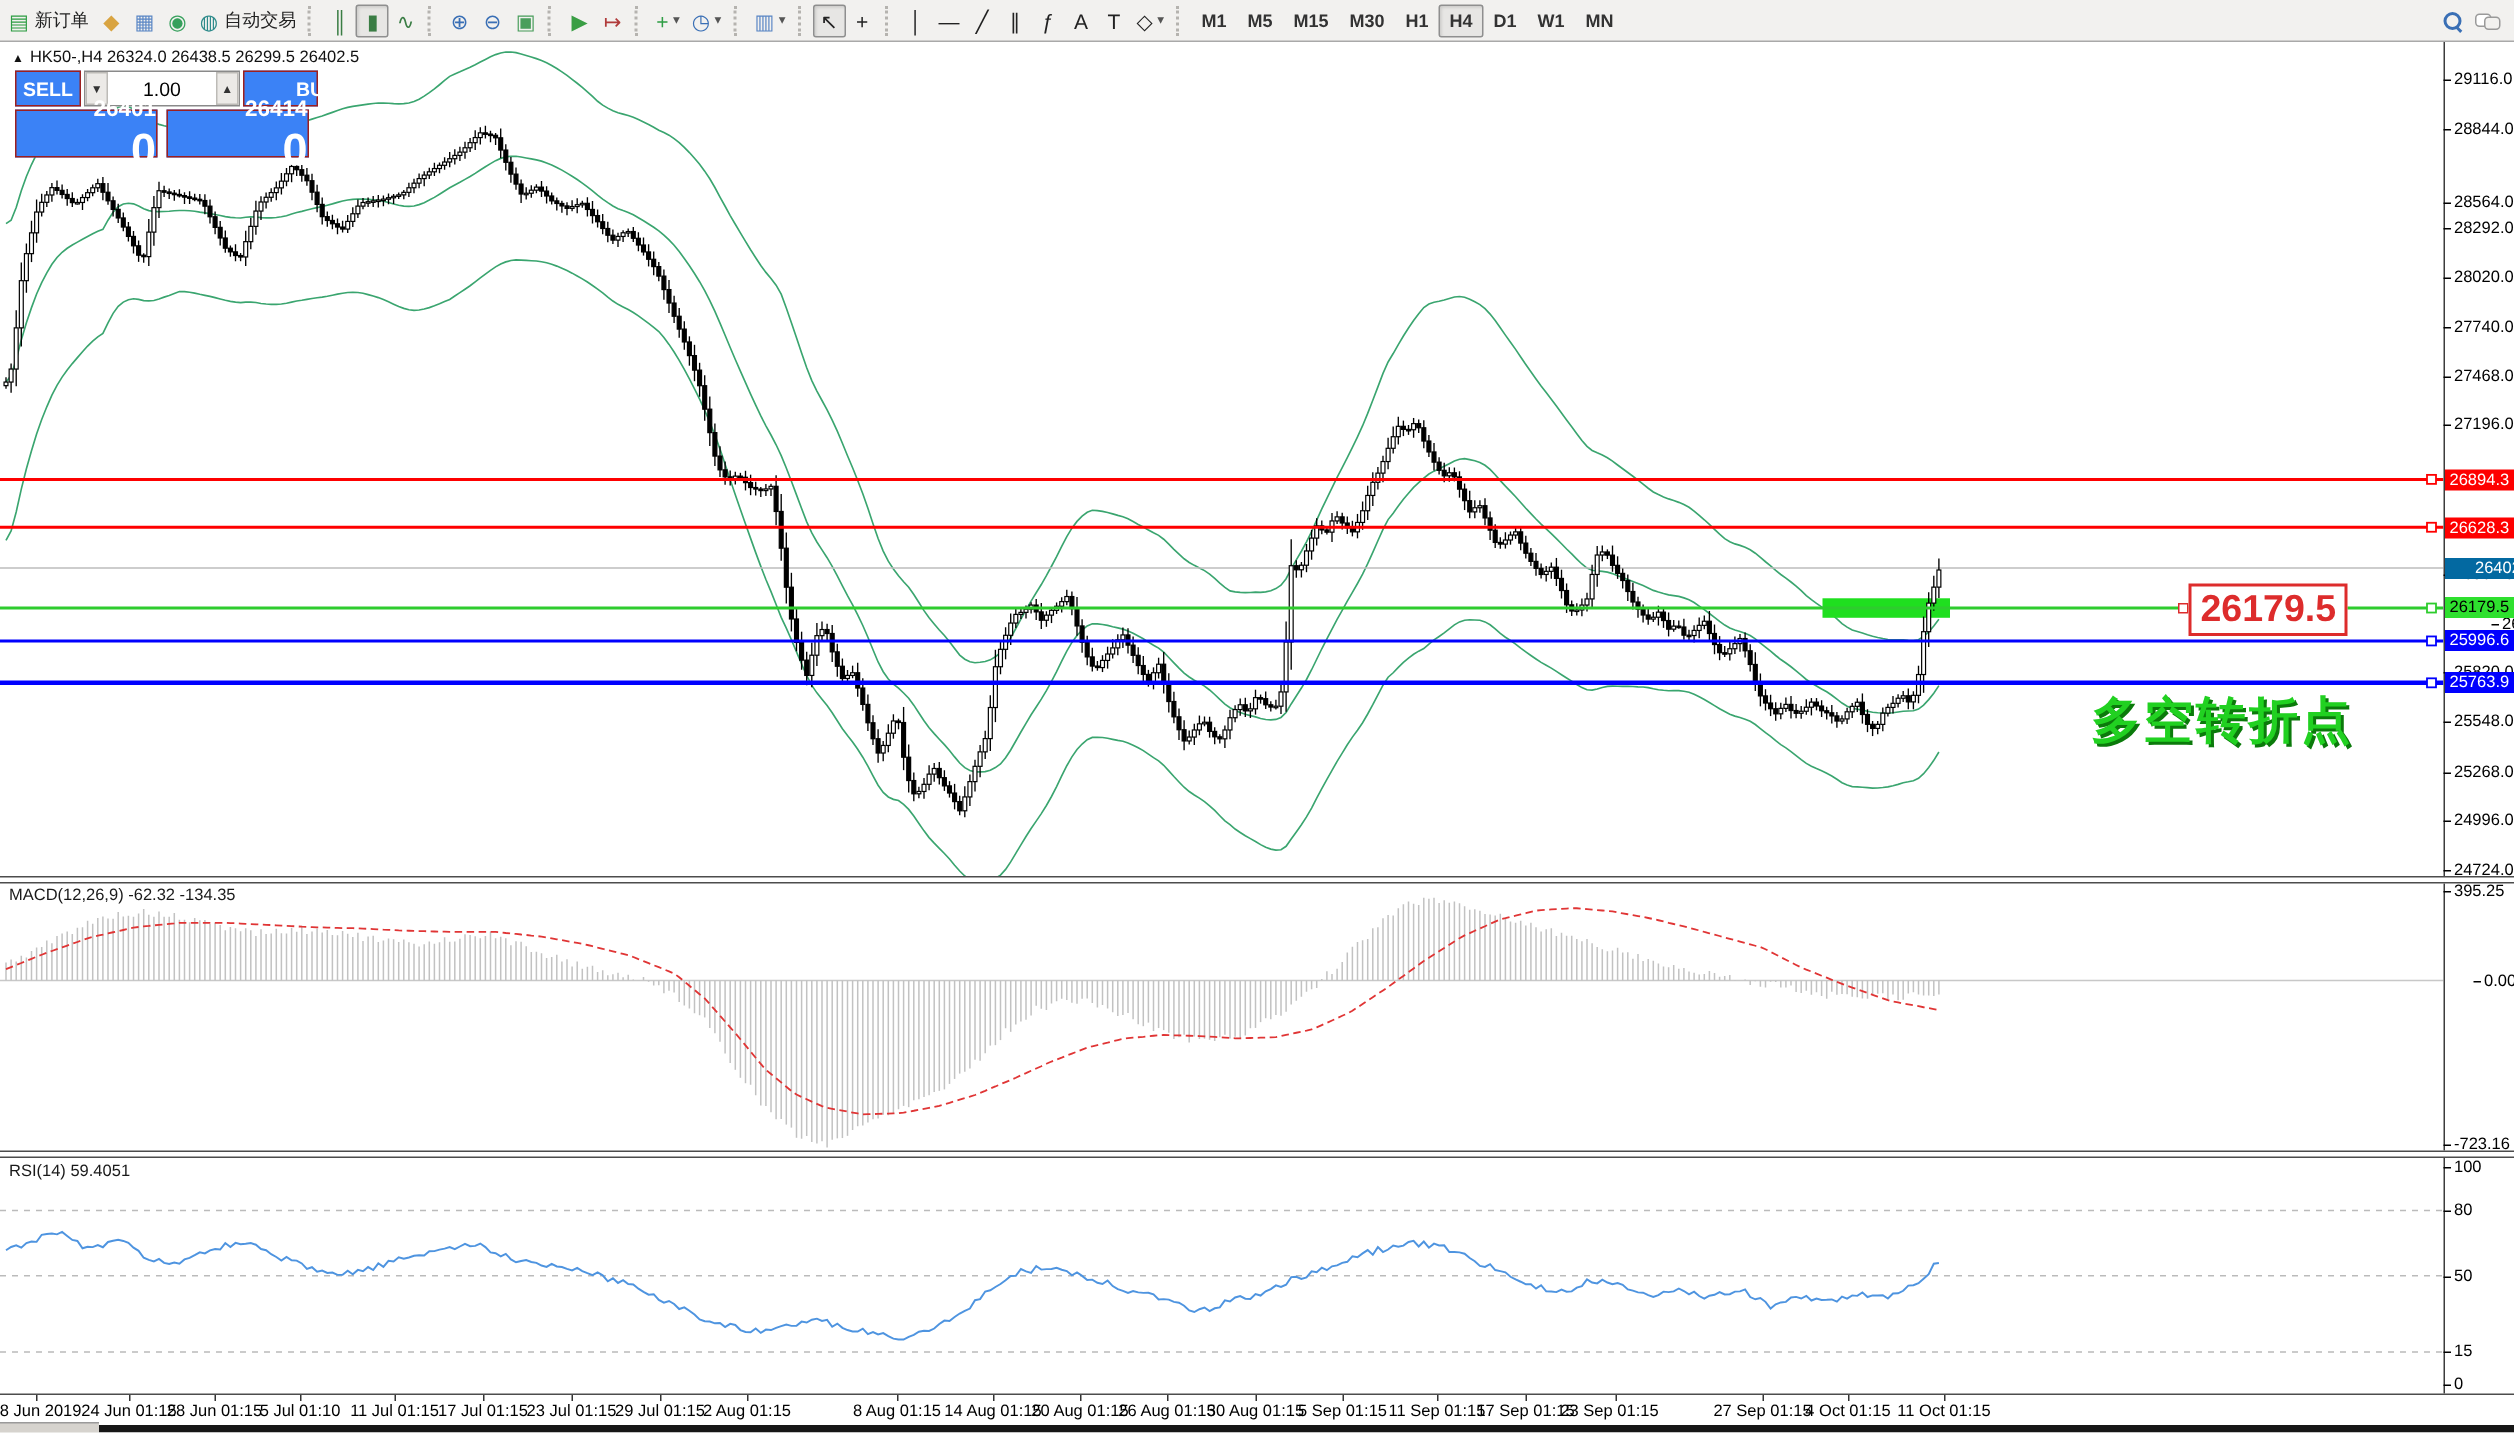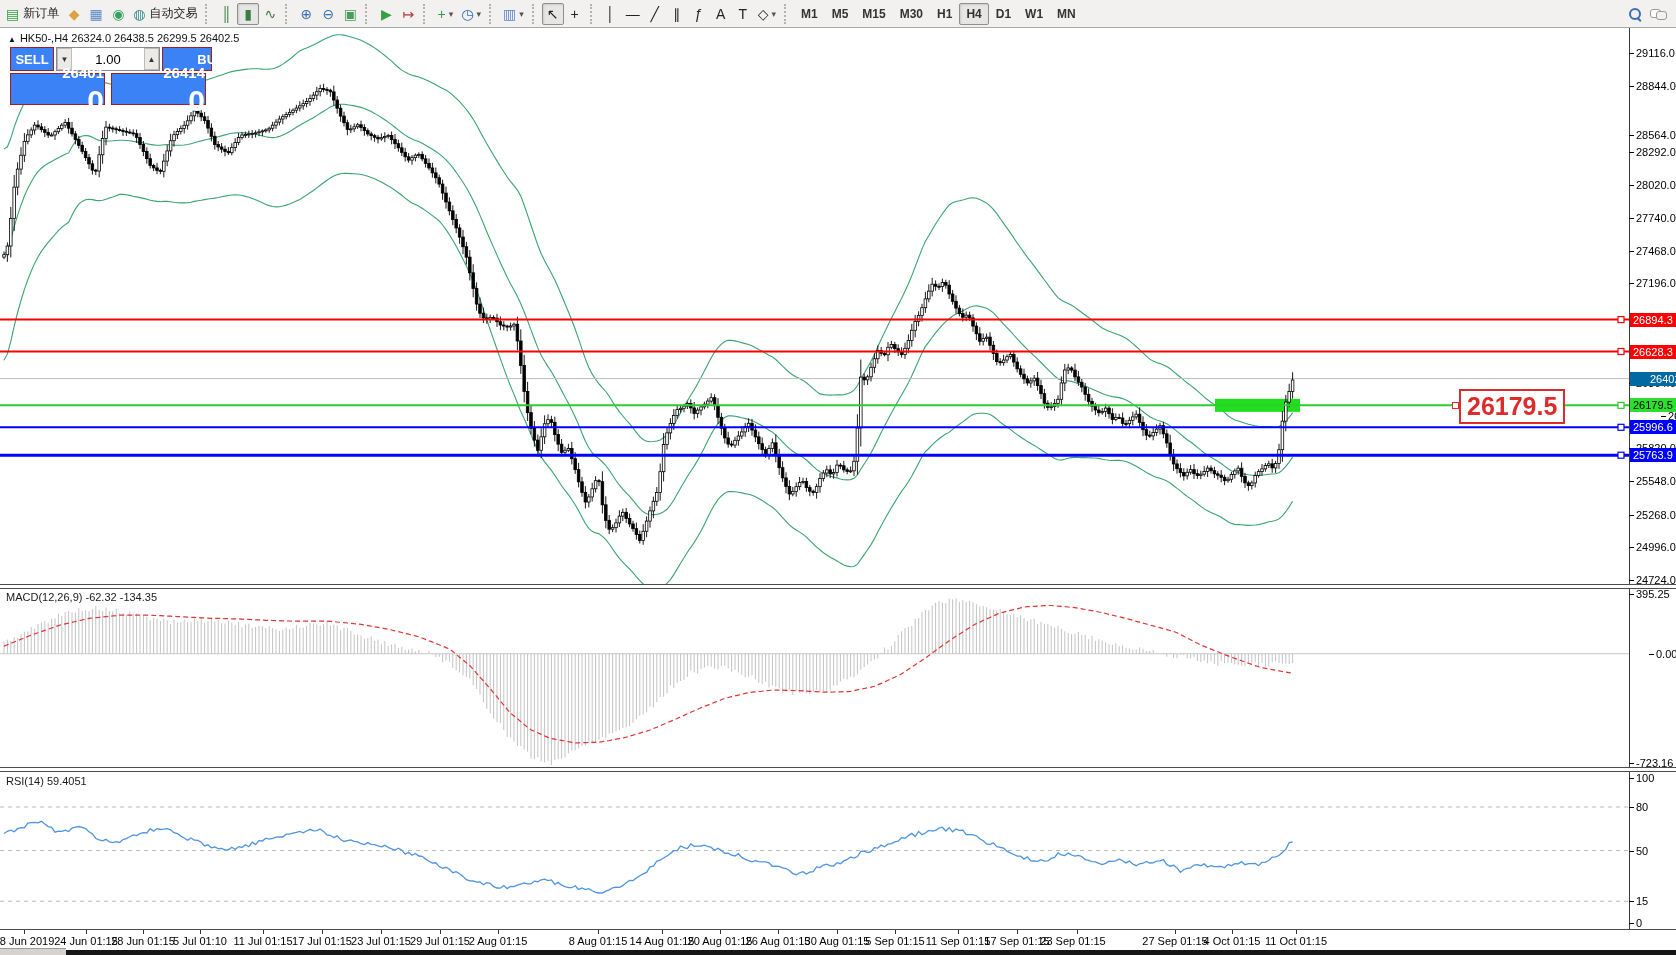--- a/index.html
+++ b/index.html
@@ -1019,20 +1019,21 @@
         <span class="qp-frac">.0</span>
     </div>
     <div id="qp-buy-price" class="qp-red qp-big">
       <span class="qp-num">26414</span>
         <span class="qp-frac">.0</span>
     </div>
   </div>
 
   <div id="callout" style="left: 1459px; top: 389px; color: rgb(221, 44, 44);">26179.5</div>
   <div id="callout-marker" style="left: 1452px; top: 402.353px;"></div>
+  <div id="note" style="left: 1394px; top: 458px; color: rgb(33, 209, 33); text-shadow: rgb(11, 122, 11) 2px 2px 0px;">多空转折点</div>
 
   <div class="sep" style="top:584px"></div>
 
   <svg id="macd-svg" class="pane-svg" style="top:588px" width="1629" height="178">
       <line x1="0" x2="1629" y1="65.72519022540928" y2="65.72519022540928" stroke="#c8c8c8" stroke-width="1"></line>
       <line x1="4" x2="4" y1="65.72519022540928" y2="53.692223283023736" stroke="#c2c2c2" stroke-width="1"></line>
       <line x1="7.4" x2="7.4" y1="65.72519022540928" y2="51.59683830194808" stroke="#c2c2c2" stroke-width="1"></line>
       <line x1="10.8" x2="10.8" y1="65.72519022540928" y2="52.960928322787936" stroke="#c2c2c2" stroke-width="1"></line>
       <line x1="14.200000000000001" x2="14.200000000000001" y1="65.72519022540928" y2="49.12235230872943" stroke="#c2c2c2" stroke-width="1"></line>
       <line x1="17.6" x2="17.6" y1="65.72519022540928" y2="50.40517812578048" stroke="#c2c2c2" stroke-width="1"></line>

